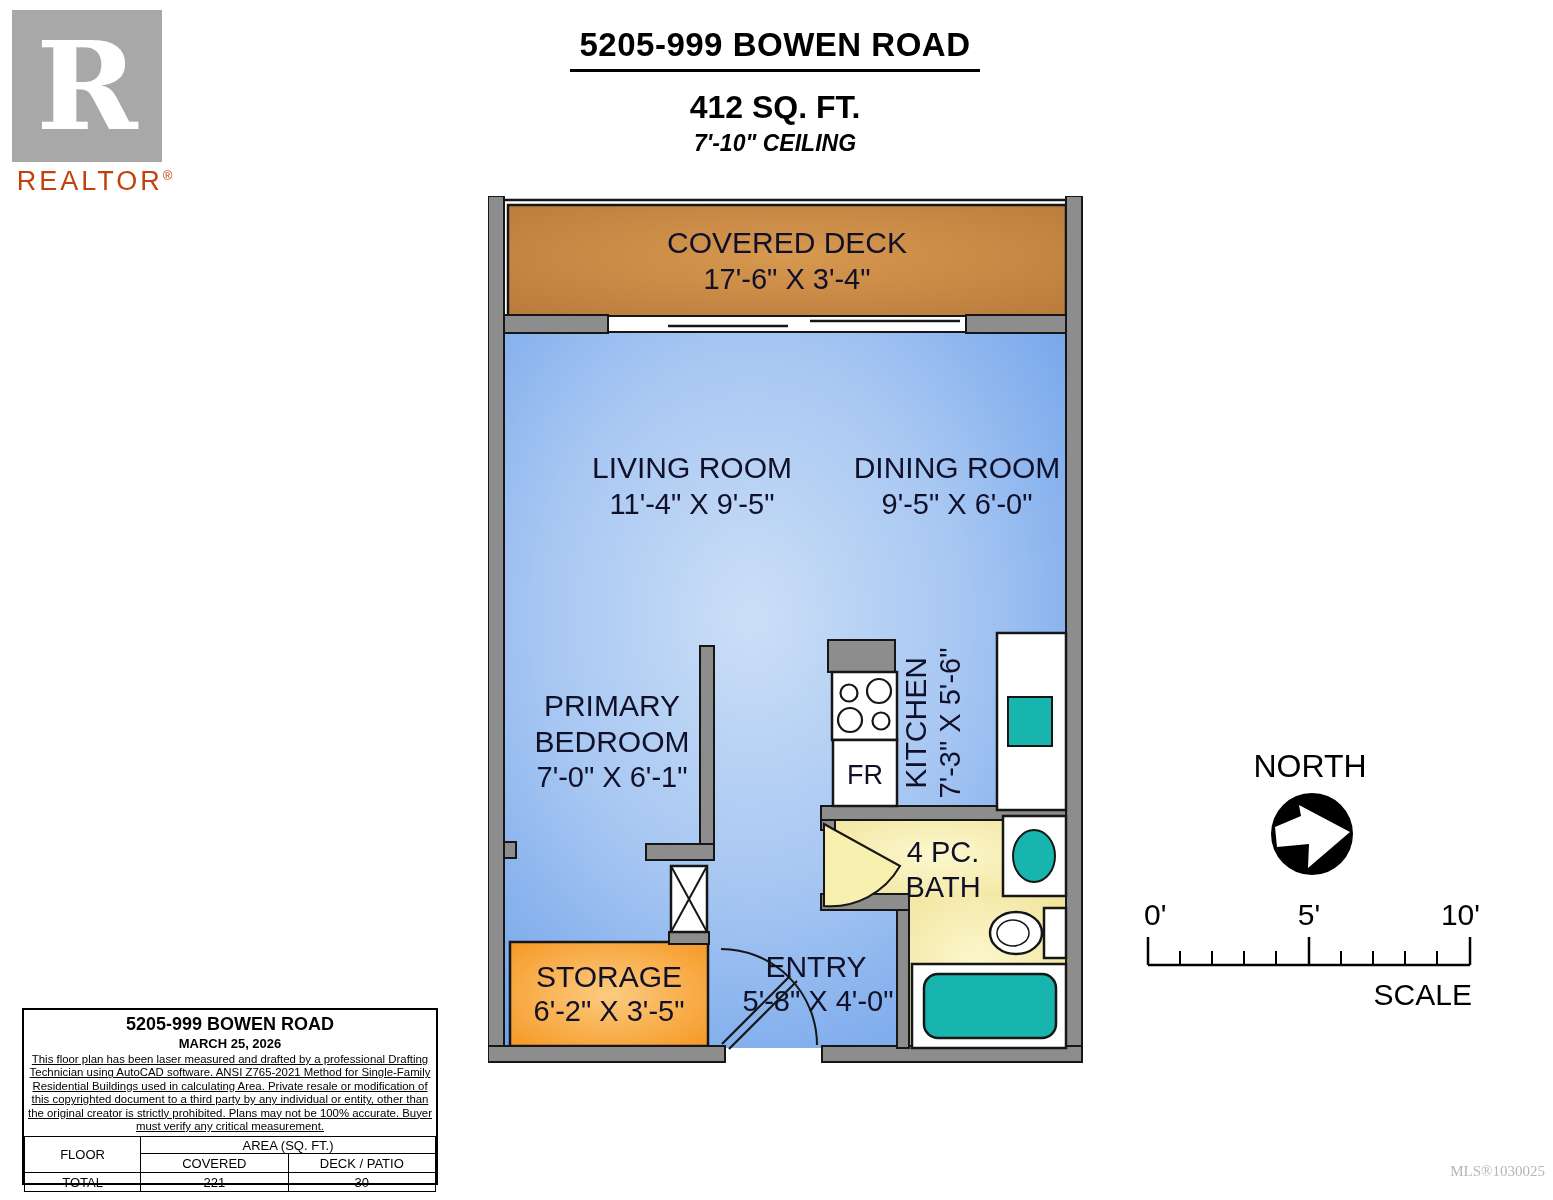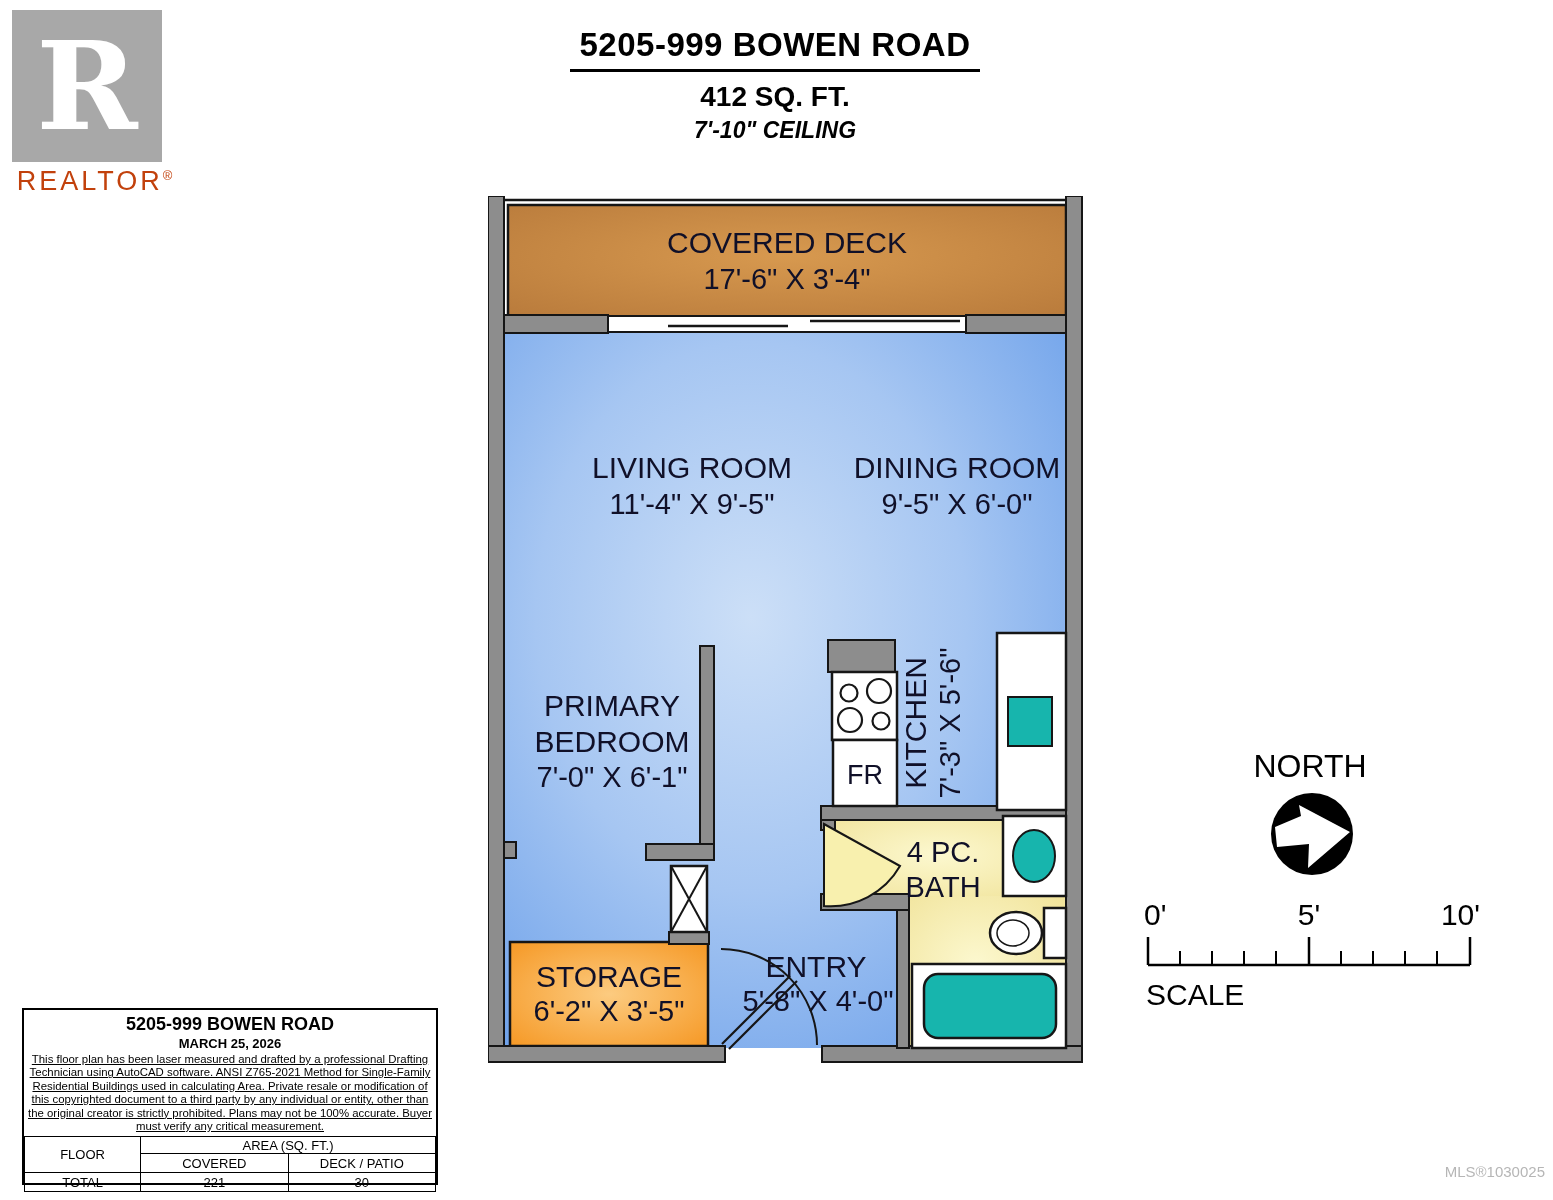--- a/index.html
+++ b/index.html
@@ -12,42 +12,42 @@
               display:flex;align-items:center;justify-content:center;}
   .logo-r{font-family:"DejaVu Serif",serif;font-weight:bold;font-size:122px;color:#fff;line-height:1;}
   .logo-text{left:6px;top:166px;width:180px;text-align:center;color:#c2410c;
              font-size:27px;letter-spacing:3px;font-weight:400;}
   .logo-text sup{font-size:13px;}
 
   
   .title-block{left:400px;top:26px;width:750px;text-align:center;}
   .title-line1{display:inline-block;font-size:33px;font-weight:700;letter-spacing:.5px;
                border-bottom:3px solid #000;padding:0 10px 5px 10px;}
-  .title-line2{font-size:28px;font-weight:700;margin-top:9px;}
+  .title-line2{font-size:32px;font-weight:700;margin-top:17px;}
   .title-line3{font-size:23px;font-weight:700;font-style:italic;margin-top:4px;}
 
   
   .north-label{left:1210px;top:736px;width:200px;text-align:center;font-size:32px;margin-top:12px;}
   .compass{left:1266px;top:788px;}
   .scale-wrap{left:1146px;top:898px;width:326px;}
   .scale-labels{position:relative;height:34px;font-size:30px;}
   .scale-zero{position:absolute;left:-2px;top:0;}
   .scale-five{position:absolute;left:0;right:0;text-align:center;top:0;}
   .scale-ten{position:absolute;right:-8px;top:0;}
-  .scale-caption{text-align:left;font-size:30px;margin-top:6px;}
+  .scale-caption{text-align:right;font-size:30px;margin-top:6px;}
 
   
   .info-box{left:22px;top:1008px;width:416px;height:177px;border:2px solid #000;
             background:#fff;box-sizing:border-box;text-align:center;}
   .info-title{font-size:18px;font-weight:700;margin-top:4px;}
   .info-date{font-size:13px;font-weight:700;margin-top:1px;}
   .info-disclaimer{font-size:11.4px;line-height:13.4px;margin-top:2px;padding:0 3px;text-decoration:underline;}
   .info-table{width:100%;border-collapse:collapse;table-layout:fixed;margin-top:3px;}
   .info-table td{border:1.5px solid #000;font-size:13px;padding:0;height:18px;}
-  .mls{right:8px;top:1163px;color:#b6b6b6;font-size:15px;}
+  .mls{right:8px;top:1163px;color:#b6b6b6;font-size:15px;font-family:Liberation Serif, serif;}
 
   .plan-svg{left:488px;top:196px;}
   text{font-family:"Liberation Sans",sans-serif;fill:#101028;}
   .room-lbl{font-size:30px;}
   .room-dim{font-size:29px;}
 </style>
 </head>
 <body>
 
 <div class="stage">

